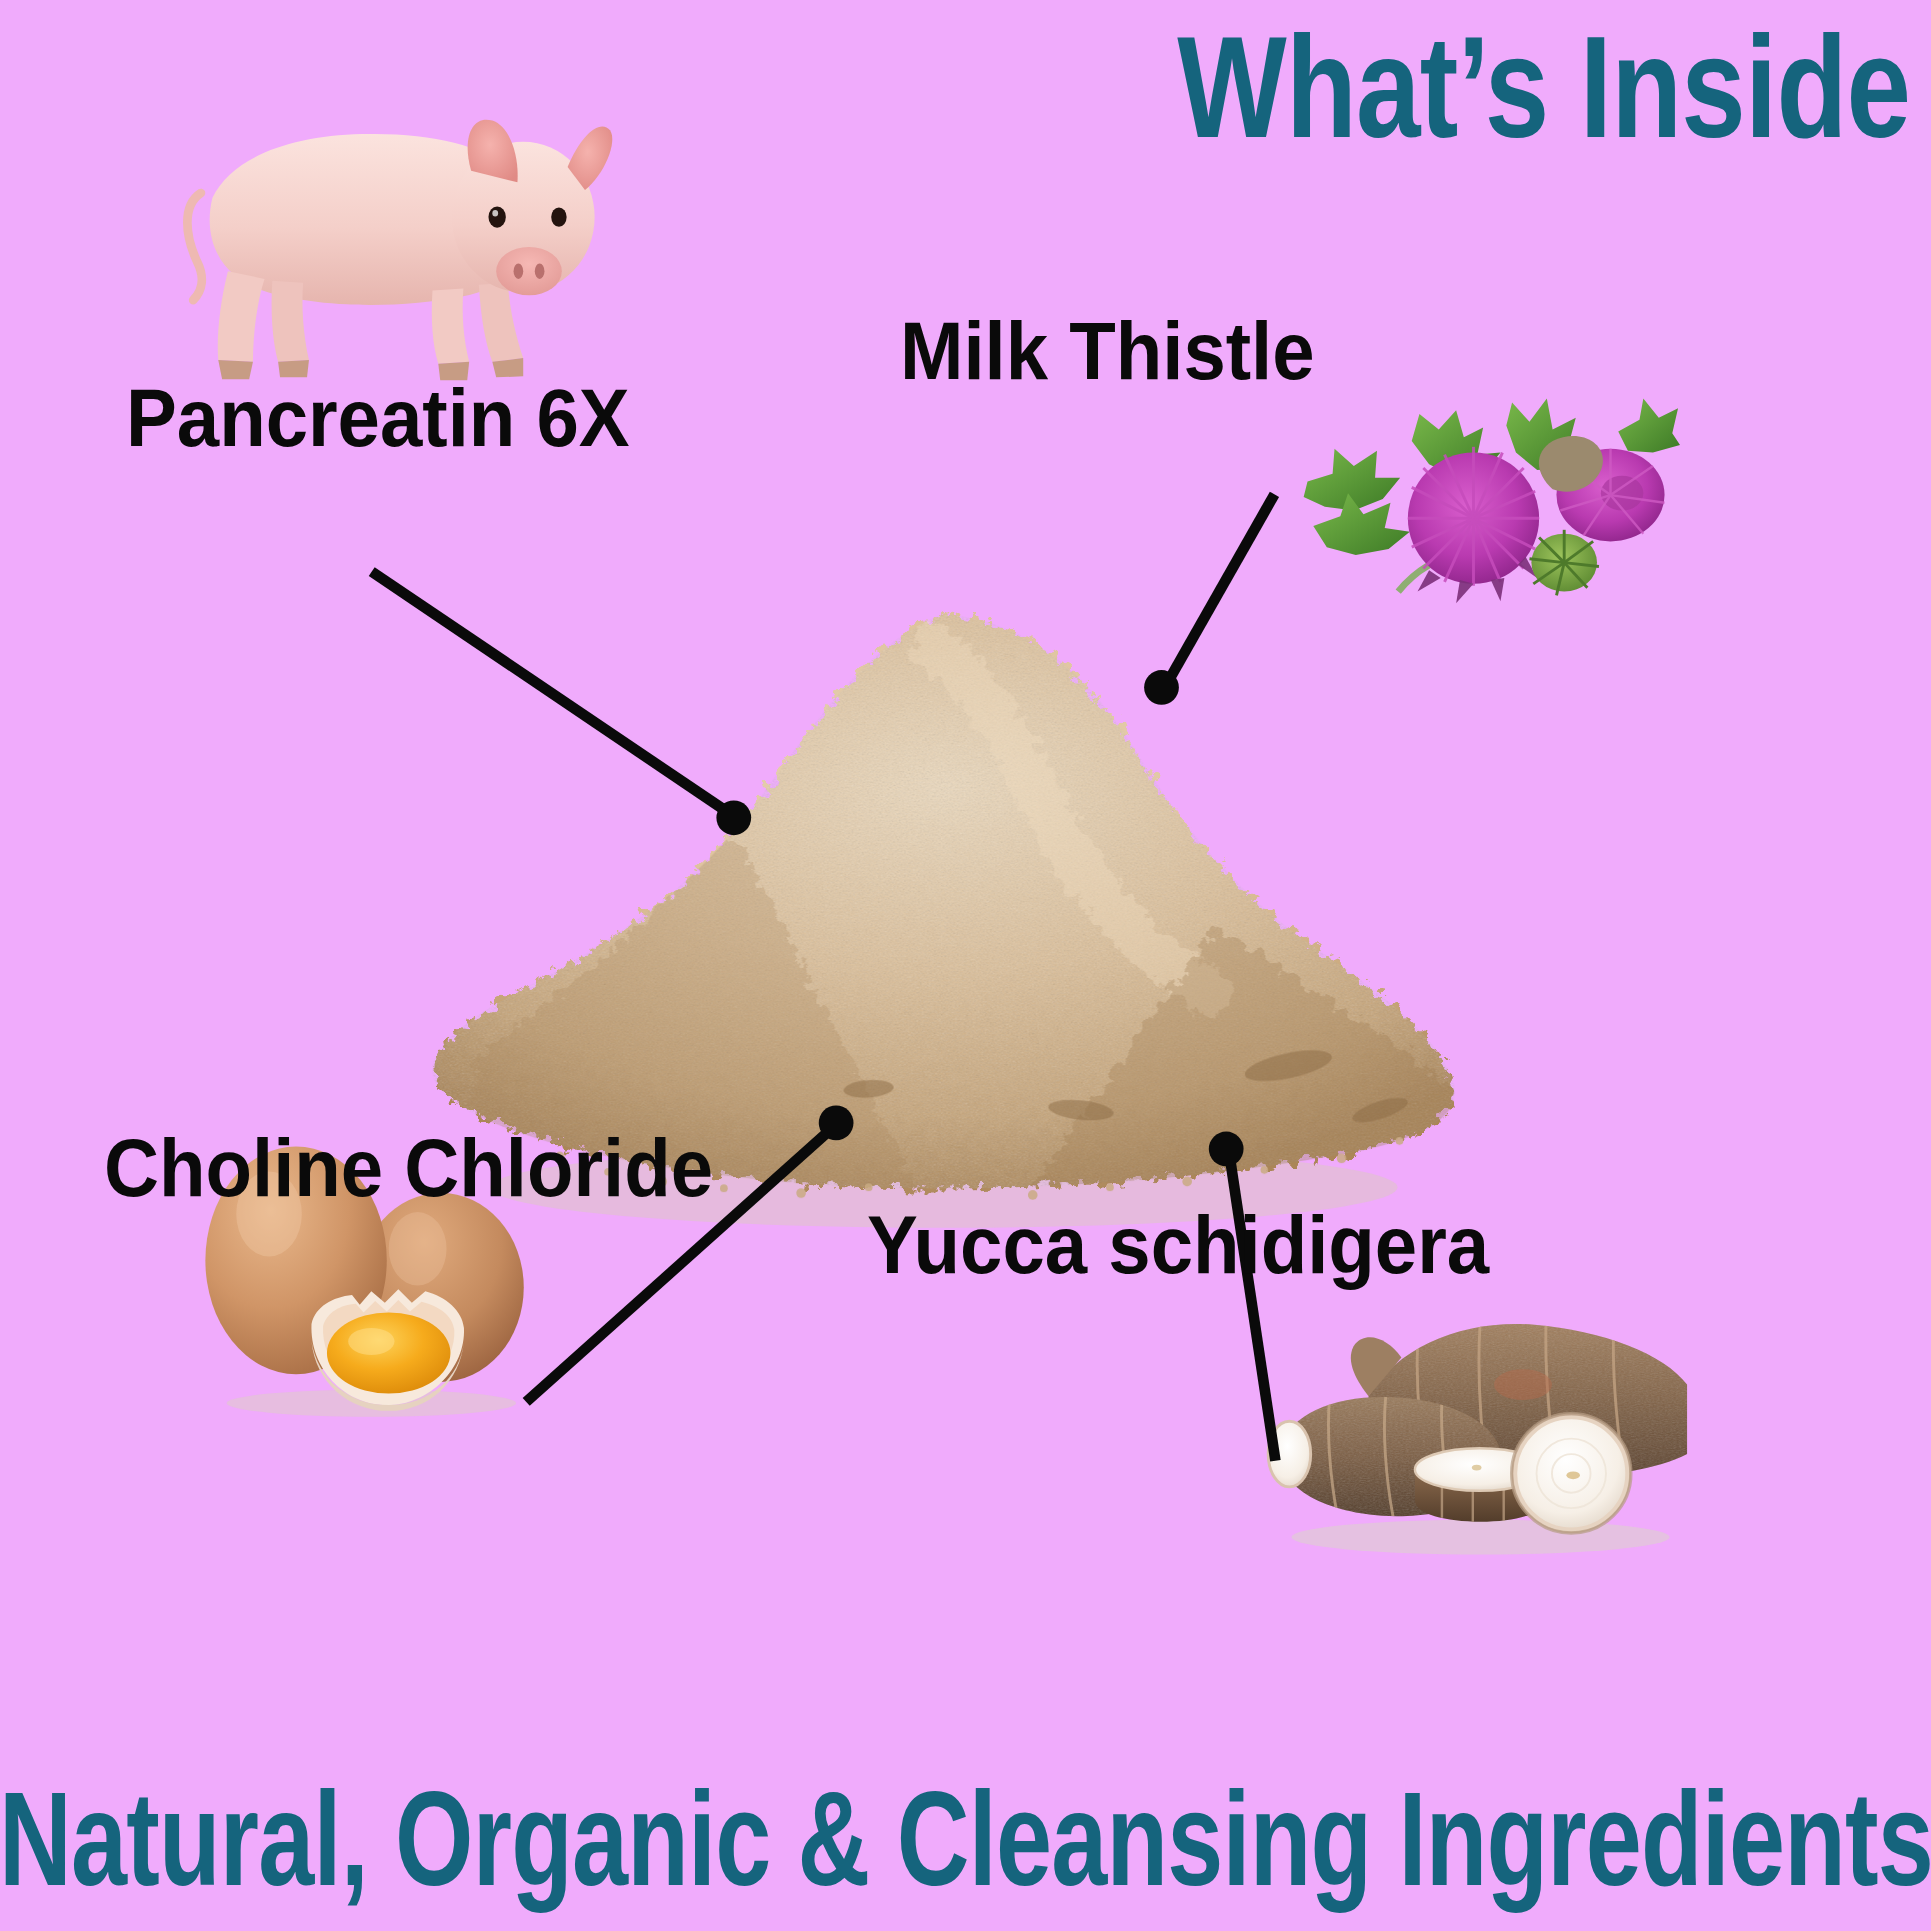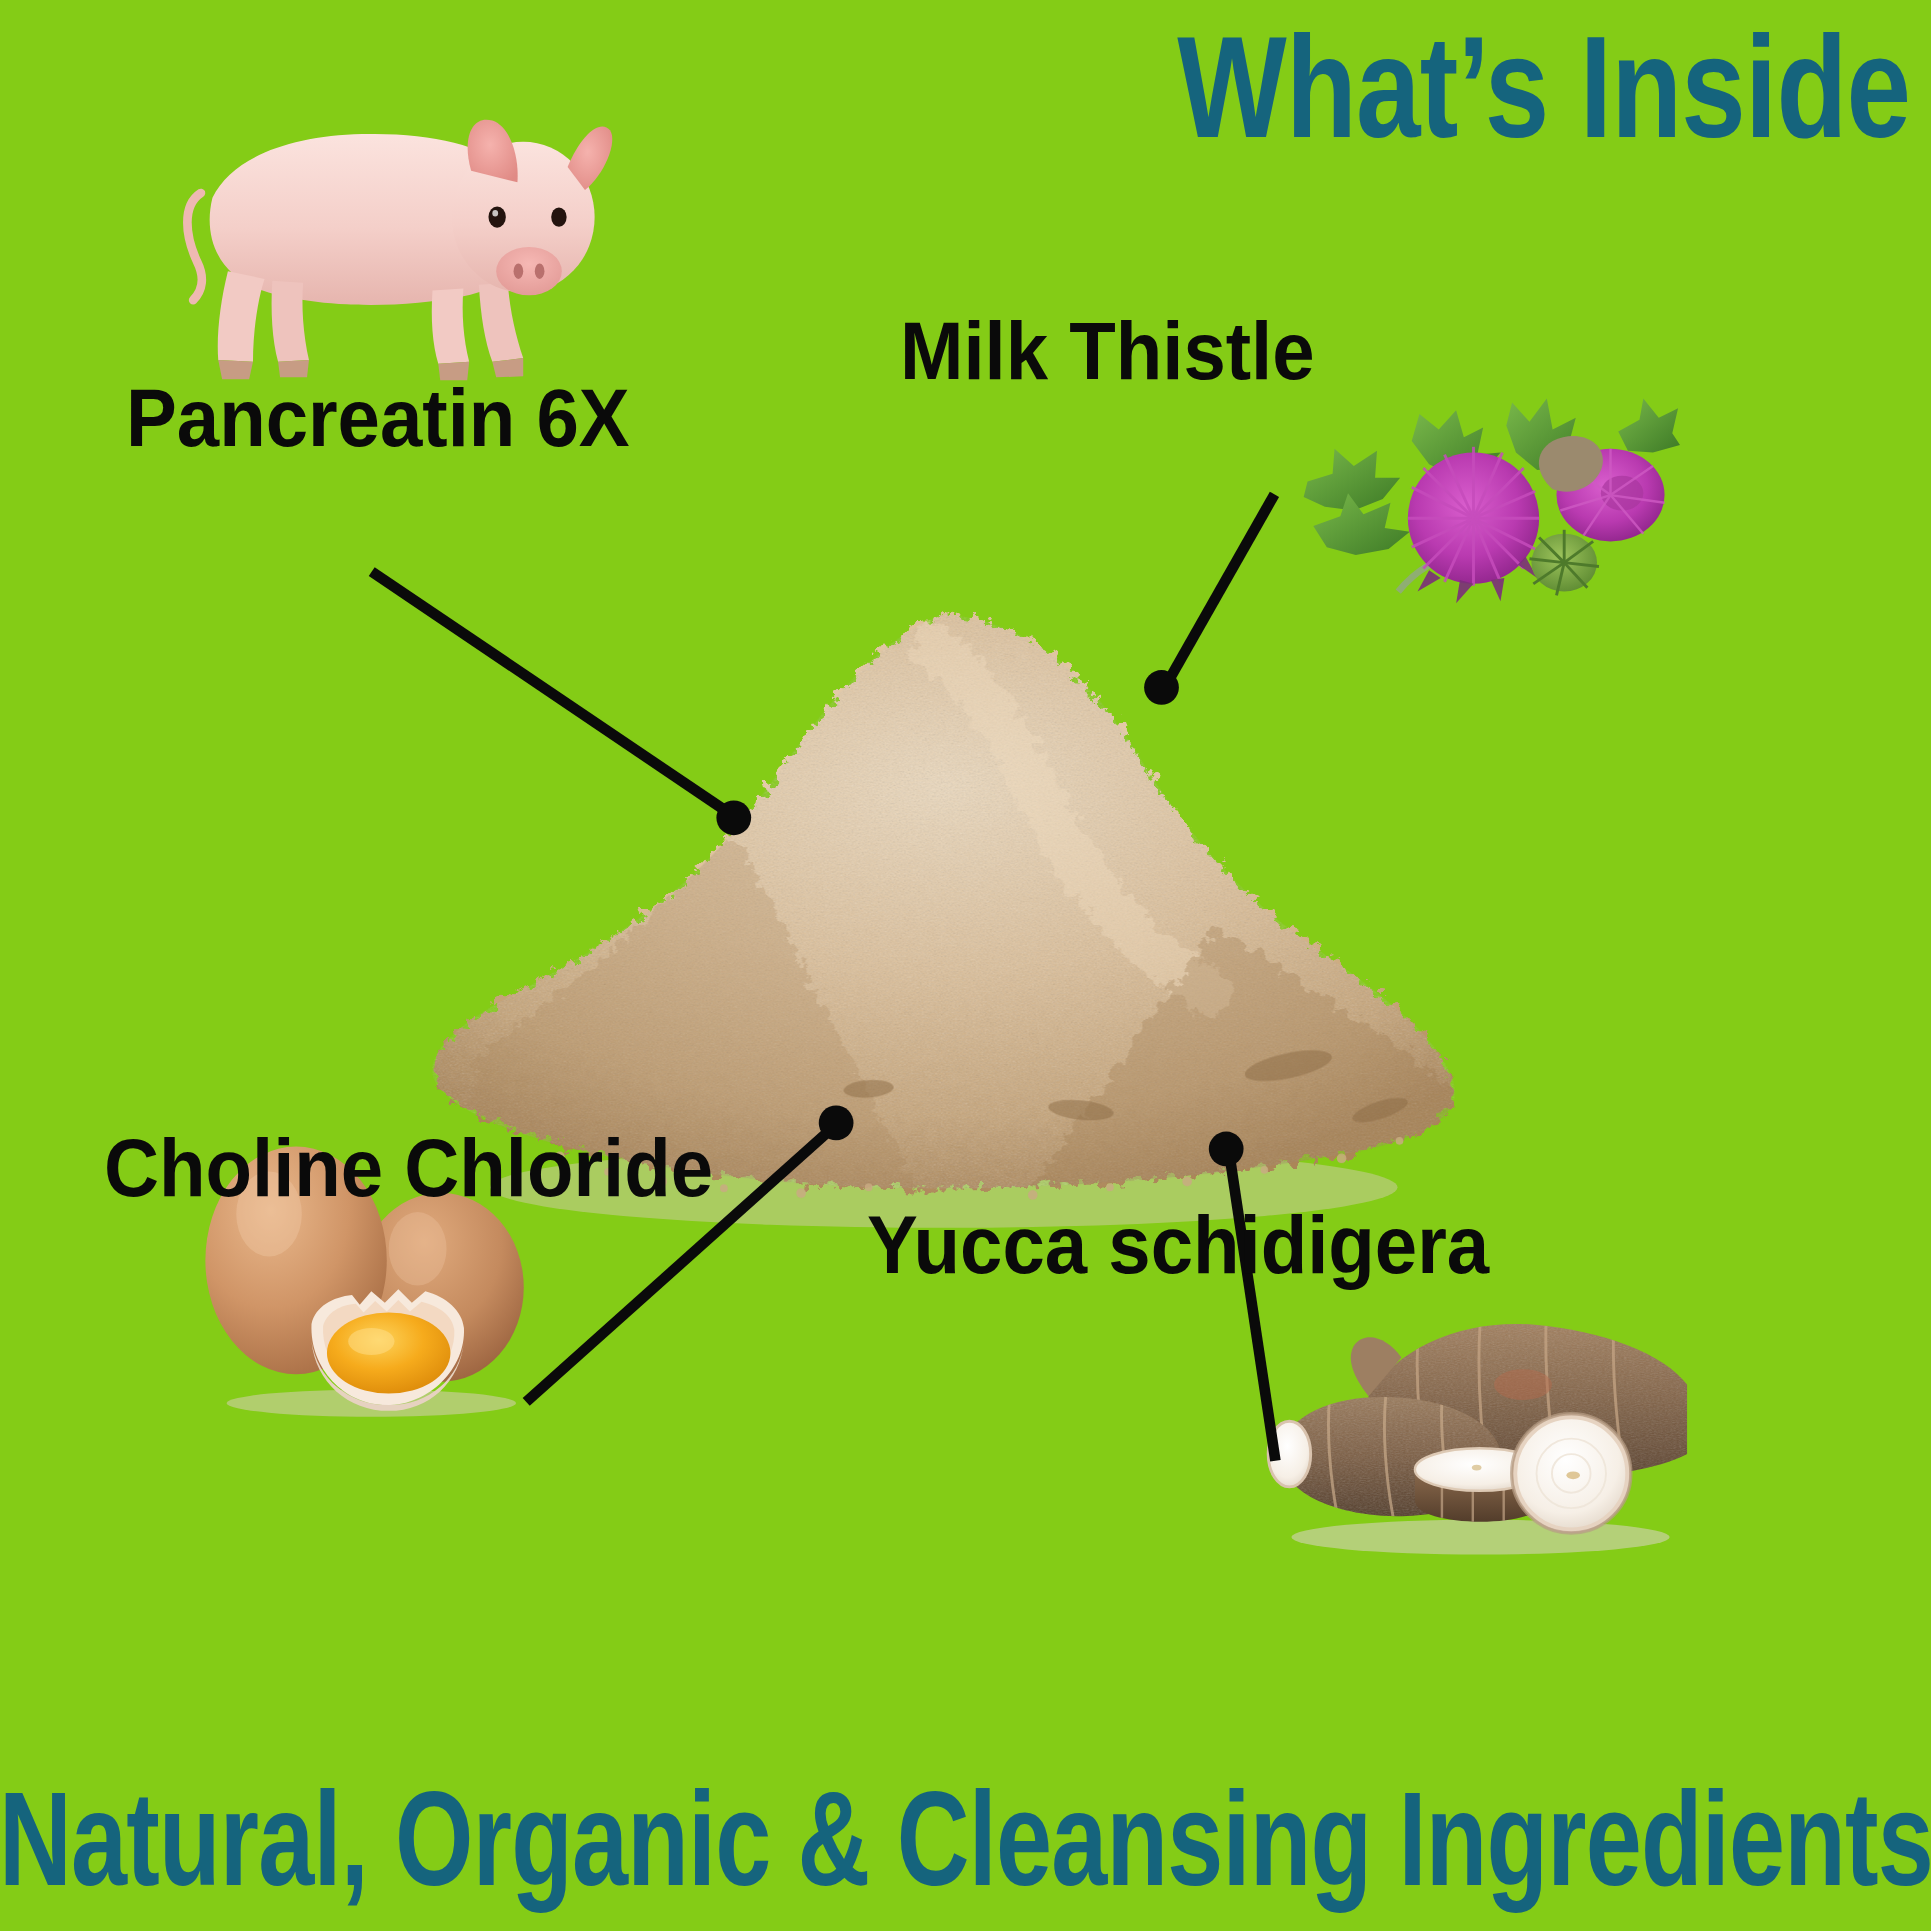--- a/index.html
+++ b/index.html
@@ -3,21 +3,21 @@
 <meta charset="utf-8">
 <style>
   html,body{margin:0;padding:0;}
   body{
     width:1931px;height:1931px;
     background:#ffffff;
     font-family:"Liberation Sans","DejaVu Sans",sans-serif;
     overflow:hidden;
     position:relative;
   }
-  #stage{position:absolute;left:0;top:0;width:1931px;height:1931px;background:#84cc16;}
+  #stage{position:absolute;left:0;top:0;width:1931px;height:1931px;background:#f0abfc;}
 
   
   .headline{
     position:absolute;
     font-family:"Liberation Sans Narrow","Liberation Sans","DejaVu Sans Condensed",sans-serif;
     font-weight:700;
     color:#15647D;
     white-space:nowrap;
     letter-spacing:-1px;
     line-height:1;

